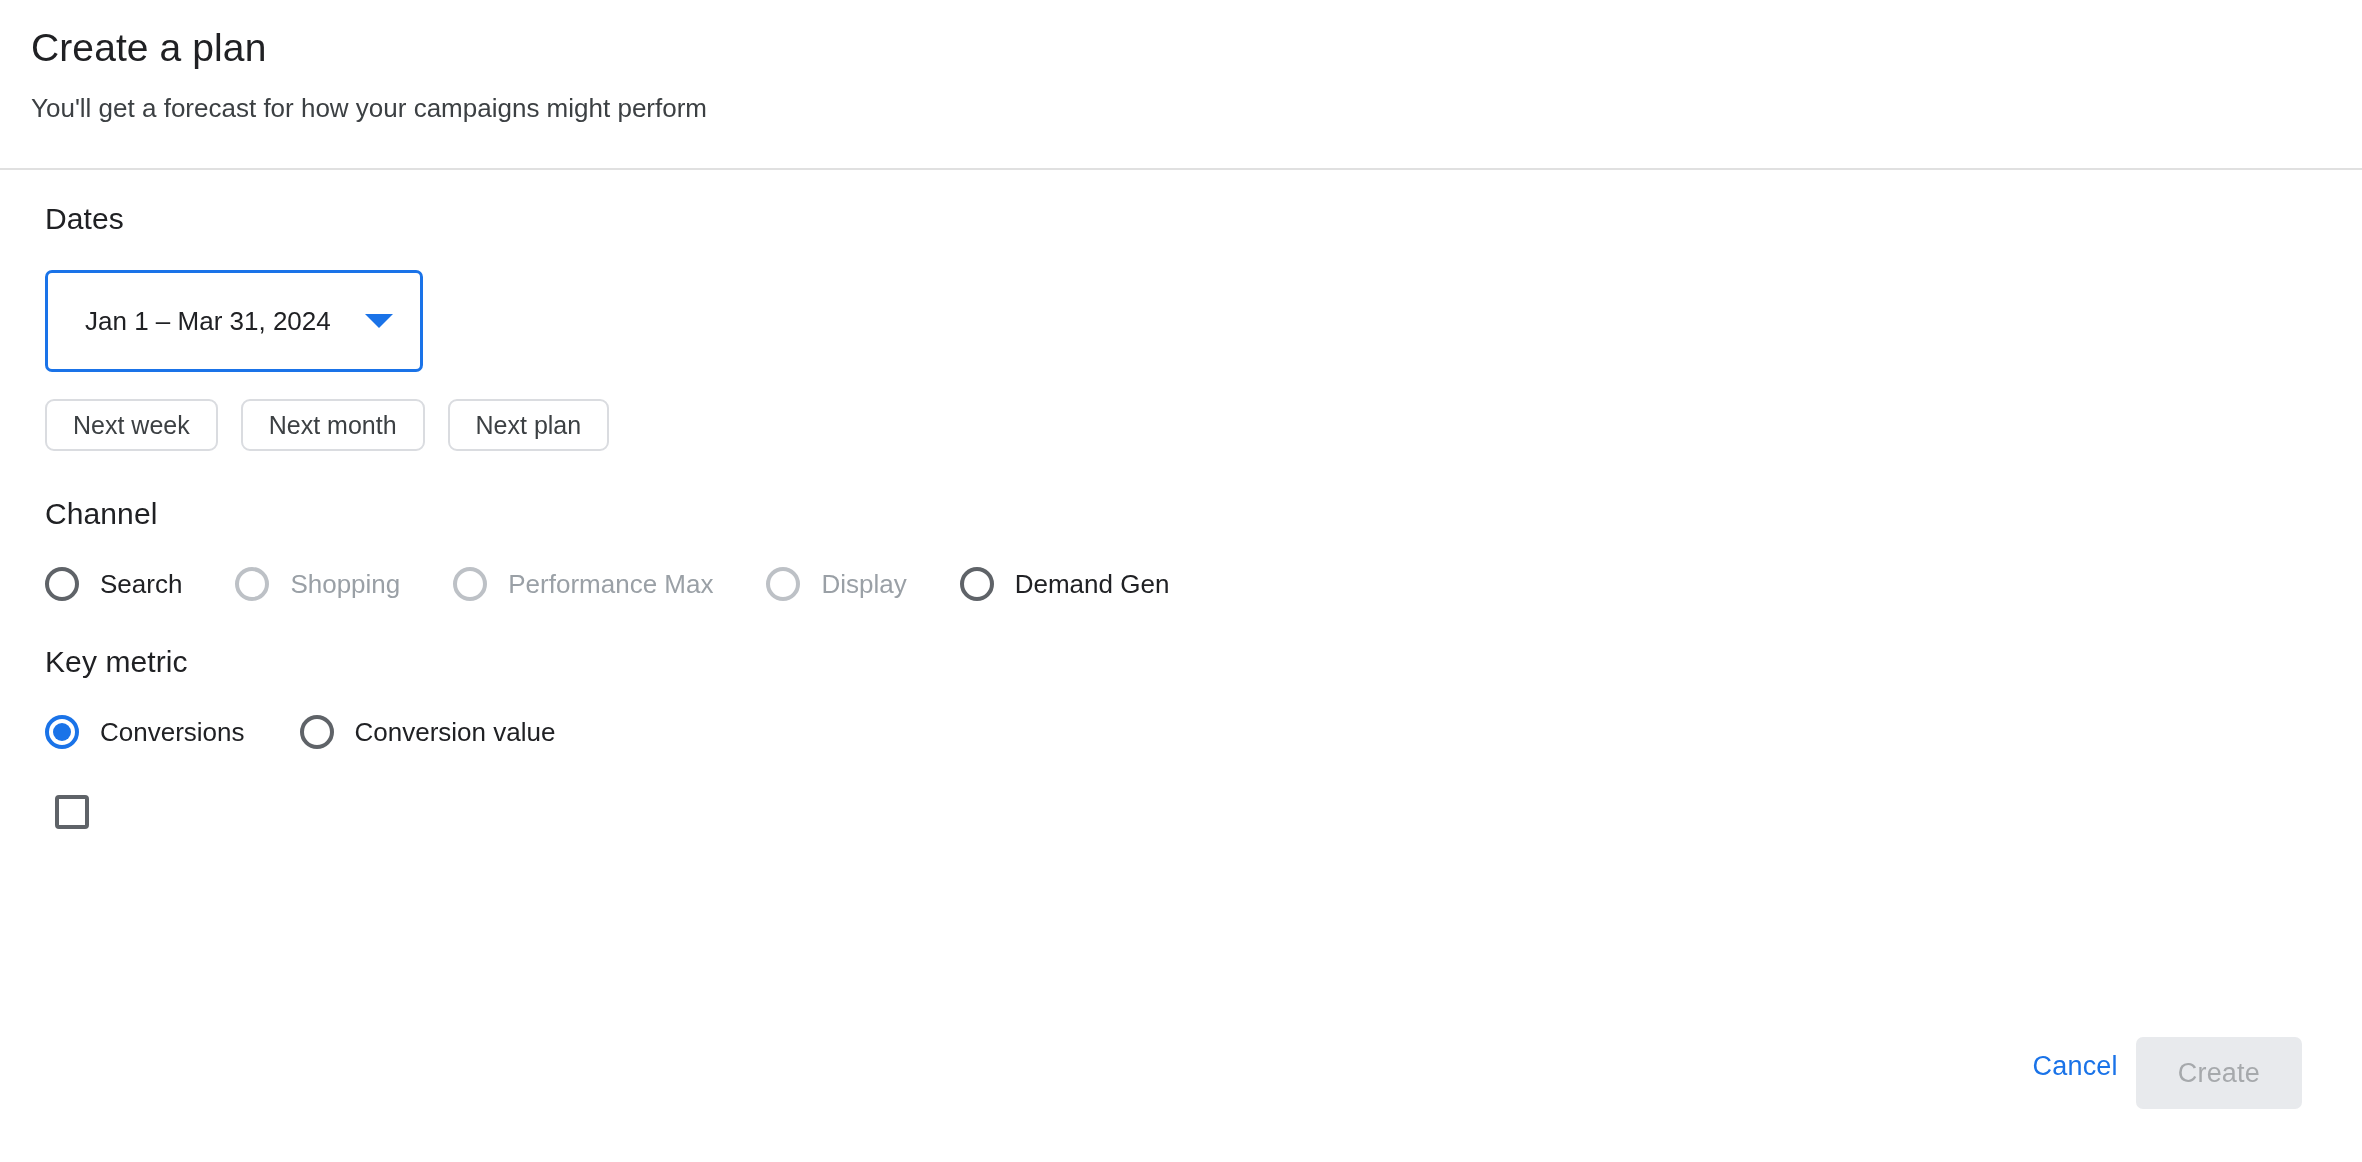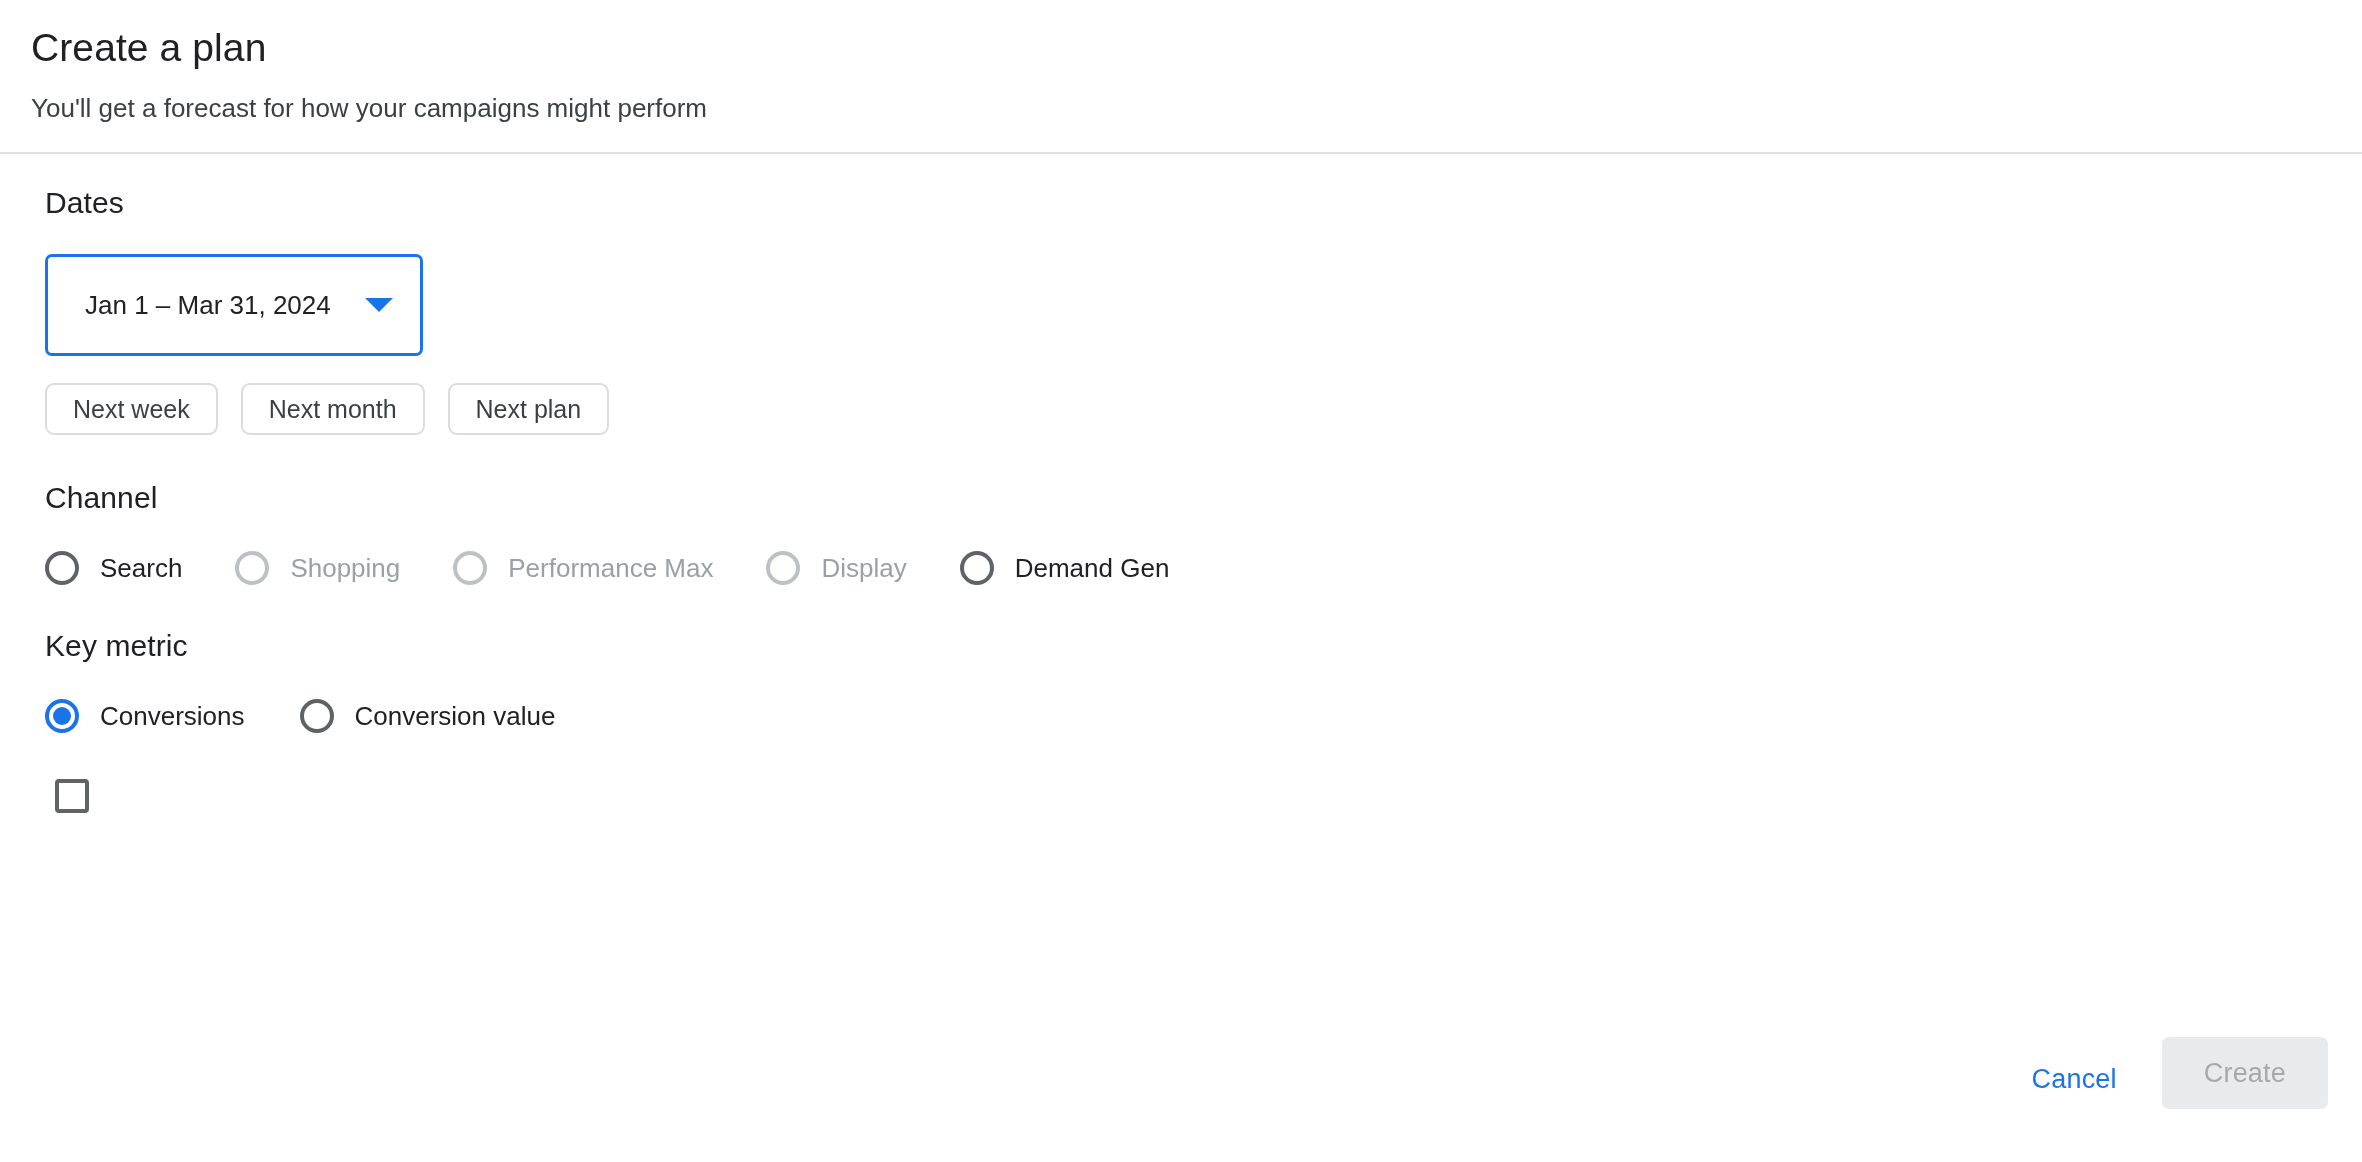--- a/index.html
+++ b/index.html
@@ -21,21 +21,21 @@
     width: 2362px;
     height: 1162px;
     background: #ffffff;
     border-radius: 12px;
     box-sizing: border-box;
     overflow: hidden;
   }
 
   
   .dialog-header {
-    padding: 26px 44px 28px 31px;
+    padding: 26px 44px 44px 31px;
   }
   .dialog-title {
     font-size: 39px;
     line-height: 1.15;
     color: #202124;
     font-weight: 400;
     letter-spacing: 0.1px;
     margin: 0 0 22px 0;
   }
   .dialog-subtitle {
@@ -196,25 +196,24 @@
   .checkbox-label {
     font-size: 26px;
     color: #202124;
     margin-left: 26px;
     white-space: nowrap;
   }
 
   
   .dialog-footer {
     position: absolute;
-    right: 34px;
+    right: 60px;
     bottom: 53px;
     display: flex;
-    align-items: flex-end;
-    gap: 27px;
+    align-items: flex-start;
   }
   .btn-text {
     background: transparent;
     border: none;
     font-family: inherit;
     font-size: 27px;
     color: #1a73e8;
     padding: 14px 18px;
     border-radius: 6px;
     cursor: pointer;

